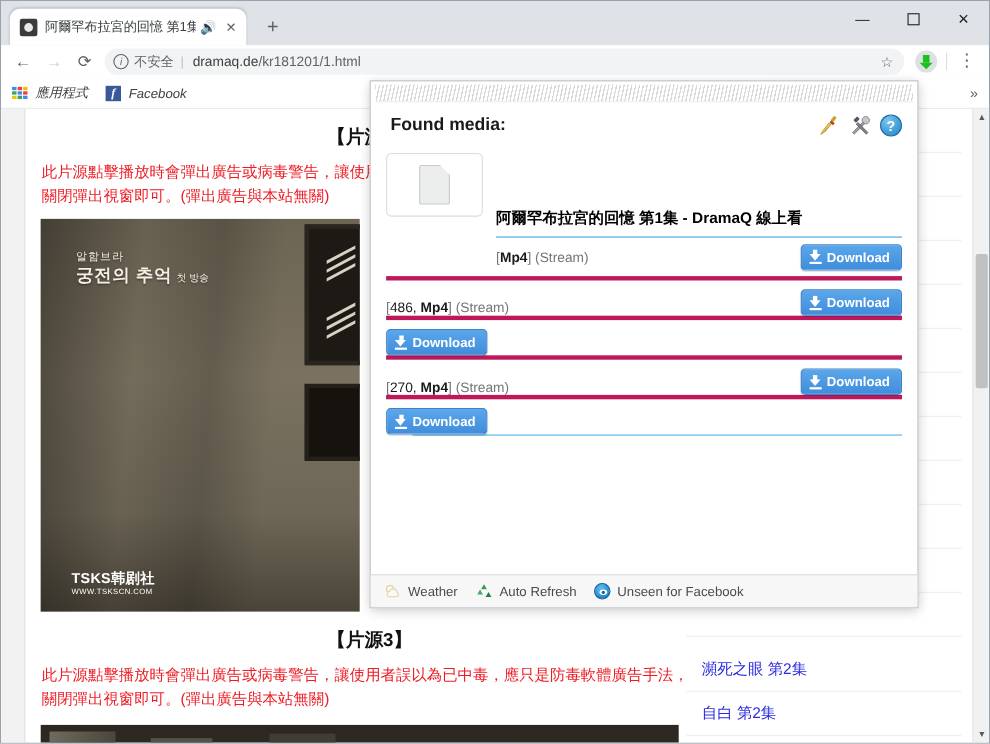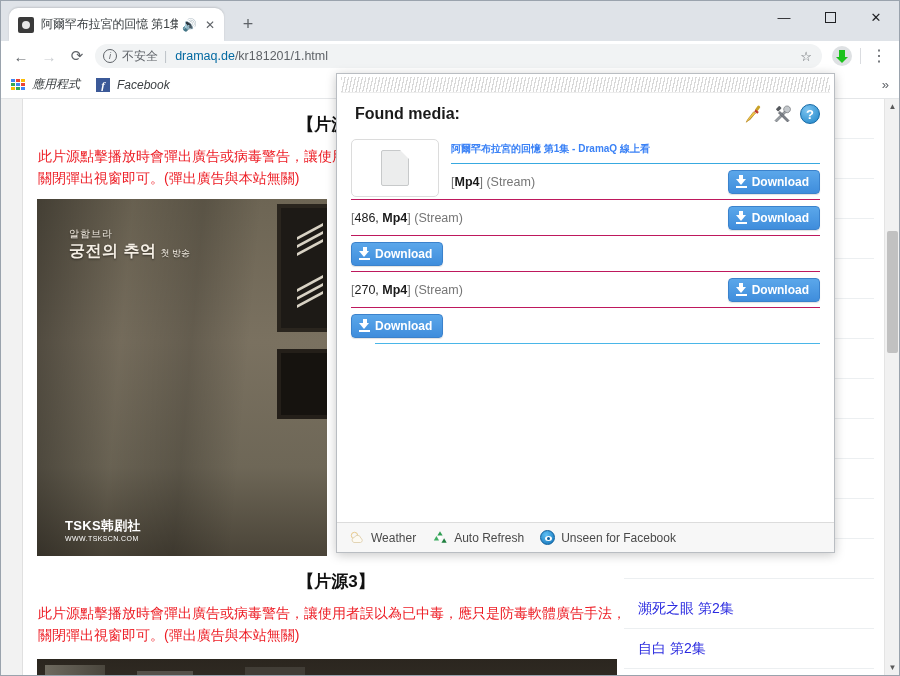--- a/index.html
+++ b/index.html
@@ -86,21 +86,21 @@
     font-size: 12px; color: #202124;
   }
   .omni-info {
     width: 14px; height: 14px; border: 1.2px solid #5f6368;
     border-radius: 50%; font-size: 9px; line-height: 12px;
     text-align: center; color: #5f6368; margin-right: 5px; font-style: italic;
   }
   .omni-warn { font-size: 12px; color: #5f6368; margin-right: 6px; }
   .omni-sep { color: #bdc1c6; margin-right: 8px; }
   .omni-url { flex: 1 1 auto; color: #5f6368; font-size: 12.5px; }
-  .omni-url b { color: #0369a1; font-weight: 400; }
+  .omni-url b { color: #404040; font-weight: 400; }
   .omni-star { color: #5f6368; font-size: 13px; }
   .dlbtn { position: relative; width: 28px; height: 28px; }
   .dlcircle {
     position:absolute; left:4px; top:4px; width:20px; height:20px;
     border-radius:50%; background:#dee1e3;
   }
   .dlarrow {
     position:absolute; left:11px; top:8px; width:6px; height:7px;
     background:#1bc21b;
   }
@@ -279,29 +279,29 @@
   .thumb-doc {
     width: 28px; height: 36px; background: #eceded;
     border: 1px solid #c7c9ca; border-radius: 2px; position: relative;
   }
   .thumb-doc:after {
     content:""; position:absolute; right:-1px; top:-1px;
     border-left: 9px solid transparent; border-top: 9px solid #fff;
   }
   .first-right { flex: 1 1 auto; min-width: 0; }
   .media-title {
-    font-size: 10px; font-weight: 700; color: #3b82f6;
-    white-space: nowrap; overflow: hidden; padding: 3px 0 7px;
+    font-size: 14px; font-weight: 700; color: #000000;
+    white-space: nowrap; overflow: hidden; padding: 3px 0 7px; margin-top: 48px;
   }
   .row {
     display: flex; align-items: center; height: 36px;
     border-top: 1px solid #38a9e0;
     padding-right: 0;
   }
-  .row.plain { border-top: 1px solid #be185d; margin: 0 14px; }
+  .row.plain { border-top: 4px solid #be185d; margin: 0 14px; align-items: flex-end; }
   .row-label { flex: 1 1 auto; font-size: 12.5px; color: #767676; }
   .row-label b { color: #1a1a1a; font-weight: 700; }
   .row-label .q { color: #1a1a1a; font-weight: 400; }
   .dl-button {
     flex: 0 0 auto; height: 24px; padding: 0 10px 0 7px;
     background: linear-gradient(180deg, #5ba7ea 0%, #3f8ddc 100%);
     border: 1px solid #3b82cc; border-radius: 4px;
     color: #fff; font-size: 12px; font-weight: 700;
     display: flex; align-items: center; gap: 5px;
     box-shadow: 0 1px 1px rgba(0,0,0,.12);

